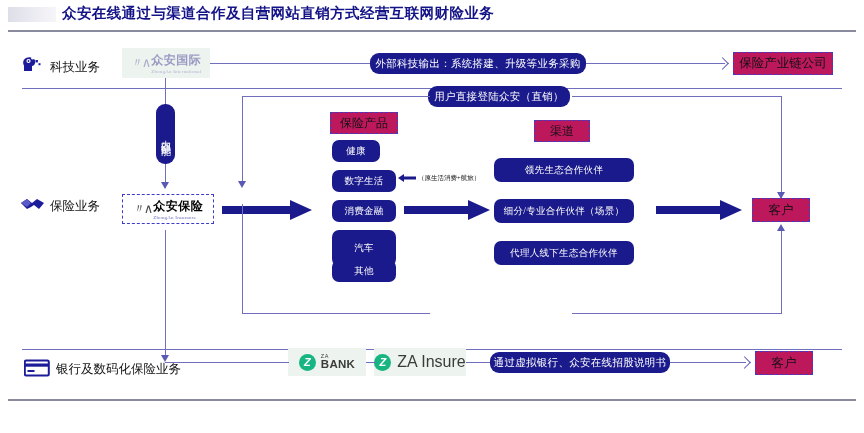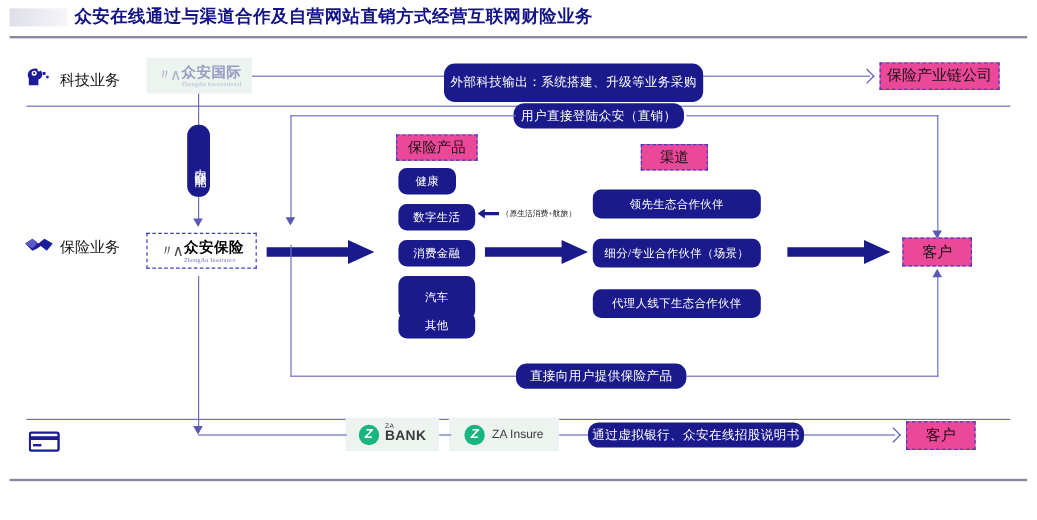--- a/index.html
+++ b/index.html
@@ -69,21 +69,21 @@
   .pill {
     position: absolute; background: #1a1a8c; color: #fff;
     border-radius: 9px; display: flex; align-items: center; justify-content: center;
     font-size: 10.5px; white-space: nowrap; letter-spacing: .3px;
     font-family: "Liberation Serif", serif;
   }
   .pill.sm { font-size: 9.5px; border-radius: 7px; }
 
   
   .dashbox {
-    position: absolute; border: 1.6px dashed #3c3cc8; background: #ec4899;
+    position: absolute; border: 1.6px dashed #3c3cc8; background: #be185d;
     display: flex; align-items: center; justify-content: center;
     font-size: 12.5px; color: #111; white-space: nowrap;
   }
   .dashbox.hdr { font-size: 12px; }
 
   
   .logo-plate {
     position: absolute; background: #edf3ee;
     display: flex; align-items: center; justify-content: center;
   }
@@ -96,21 +96,21 @@
     font-family: "Liberation Sans", sans-serif;
   }
   .za-bank-txt {
     font-family: "Liberation Sans", sans-serif; color: #3b3b3b; line-height: 1;
     text-align: left; margin-left: 5px;
   }
   .za-bank-txt .small { font-size: 5.5px; letter-spacing: .5px; display:block; }
   .za-bank-txt .big { font-size: 11.5px; font-weight: bold; letter-spacing: .3px; display:block; }
   .za-ins-txt {
     font-family: "Liberation Sans", sans-serif; color: #3b3b3b;
-    font-size: 10px; margin-left: 6px;
+    font-size: 16px; margin-left: 6px;
   }
 
   .zalogo-cn { font-size: 12px; font-weight: bold; color: #000000; letter-spacing: .5px; }
   .zalogo-en { font-size: 5px; color: #6b6bbf; letter-spacing: .2px; }
   .zalogo-cn.faded { color: #9a9ac4; }
   .zalogo-en.faded { color: #b3b3d4; }
   .mark { font-size: 13px; color: #4a4a4a; letter-spacing: -2px; }
   .mark.faded { color: #adadc9; }
 
   
@@ -154,20 +154,21 @@
     <path d="M1 7 L7 3 L12 7 L17 3 L24 7 L19 13 L14 9 L11 11 L7 13 Z" fill="#1c1c9a"></path>
     <path d="M1 7 L7 3 L11 7 L7 11 Z" fill="#5a5ac8"></path>
   </svg>
   <div class="row-label" style="left:50px; top:198px;">保险业务</div>
 
   <svg class="row-icon" style="left:24px; top:359px;" width="26" height="18" viewBox="0 0 26 18">
     <rect x="0.8" y="1.5" width="24" height="15" rx="1.5" fill="#fff" stroke="#1c1c9a" stroke-width="2"></rect>
     <rect x="0.8" y="4.5" width="24" height="3.2" fill="#1c1c9a"></rect>
     <rect x="3.5" y="11" width="7" height="2" fill="#1c1c9a"></rect>
   </svg>
+  <div class="row-label" style="left:56px; top:361px;">银行及数码化保险业务</div>
 
   <div class="logo-plate" style="left:122px; top:48px; width:88px; height:30px;">
     <span class="mark faded">〃∧</span>
     <div style="text-align:left; margin-left:2px;">
       <div class="zalogo-cn faded">众安国际</div>
       <div class="zalogo-en faded">ZhongAn International</div>
     </div>
   </div>
 
   <div class="logo-plate logo-dash" style="left:122px; top:194px; width:92px; height:30px;">
@@ -185,21 +186,21 @@
       <span class="big">BANK</span>
     </span>
   </div>
 
   <div class="logo-plate" style="left:374px; top:348px; width:92px; height:28px;">
     <span class="za-circle">Z</span>
     <span class="za-ins-txt">ZA Insure</span>
   </div>
 
   <div class="ln-h" style="left:210px; top:63px; width:160px;"></div>
-  <div class="pill" style="left:370px; top:53px; width:216px; height:32px;">外部科技输出：系统搭建、升级等业务采购</div>
+  <div class="pill" style="left:370px; top:53px; width:216px; height:21px;">外部科技输出：系统搭建、升级等业务采购</div>
   <div class="ln-h" style="left:586px; top:63px; width:139px;"></div>
   <div class="chev-r" style="left:718px; top:59px;"></div>
   <div class="dashbox" style="left:733px; top:52px; width:100px; height:23px;">保险产业链公司</div>
 
   <div class="ln-v" style="left:165px; top:78px; height:110px;"></div>
   <div class="vert-pill" style="left:156px; top:104px; width:19px; height:60px;">内部赋能</div>
   <div class="arrow-d" style="left:161px; top:182px;"></div>
 
   <div class="pill" style="left:428px; top:86px; width:142px; height:21px;">用户直接登陆众安（直销）</div>
 
@@ -239,21 +240,20 @@
   <div class="dashbox hdr" style="left:534px; top:120px; width:56px; height:22px;">渠道</div>
 
   <div class="pill sm" style="left:494px; top:158px; width:140px; height:24px;">领先生态合作伙伴</div>
   <div class="pill sm" style="left:494px; top:199px; width:140px; height:24px;">细分/专业合作伙伴（场景）</div>
   <div class="pill sm" style="left:494px; top:241px; width:140px; height:24px;">代理人线下生态合作伙伴</div>
 
   <div class="dashbox" style="left:752px; top:198px; width:58px; height:24px;">客户</div>
 
   <div class="ln-v" style="left:242px; top:204px; height:110px;"></div>
   <div class="ln-h" style="left:242px; top:313px; width:188px;"></div>
-  <div class="pill" style="left:430px; top:303px; width:142px; height:21px;">直接向用户提供保险产品</div>
   <div class="ln-h" style="left:572px; top:313px; width:210px;"></div>
   <div class="ln-v" style="left:781px; top:230px; height:84px;"></div>
   <div class="arrow-u" style="left:777px; top:224px;"></div>
 
   <div class="ln-v" style="left:165px; top:230px; height:130px;"></div>
   <div class="arrow-d" style="left:161px; top:355px;"></div>
 
   <div class="ln-h" style="left:165px; top:362px; width:124px;"></div>
   <div class="ln-h" style="left:366px; top:362px; width:10px;"></div>
   <div class="ln-h" style="left:466px; top:362px; width:24px;"></div>

